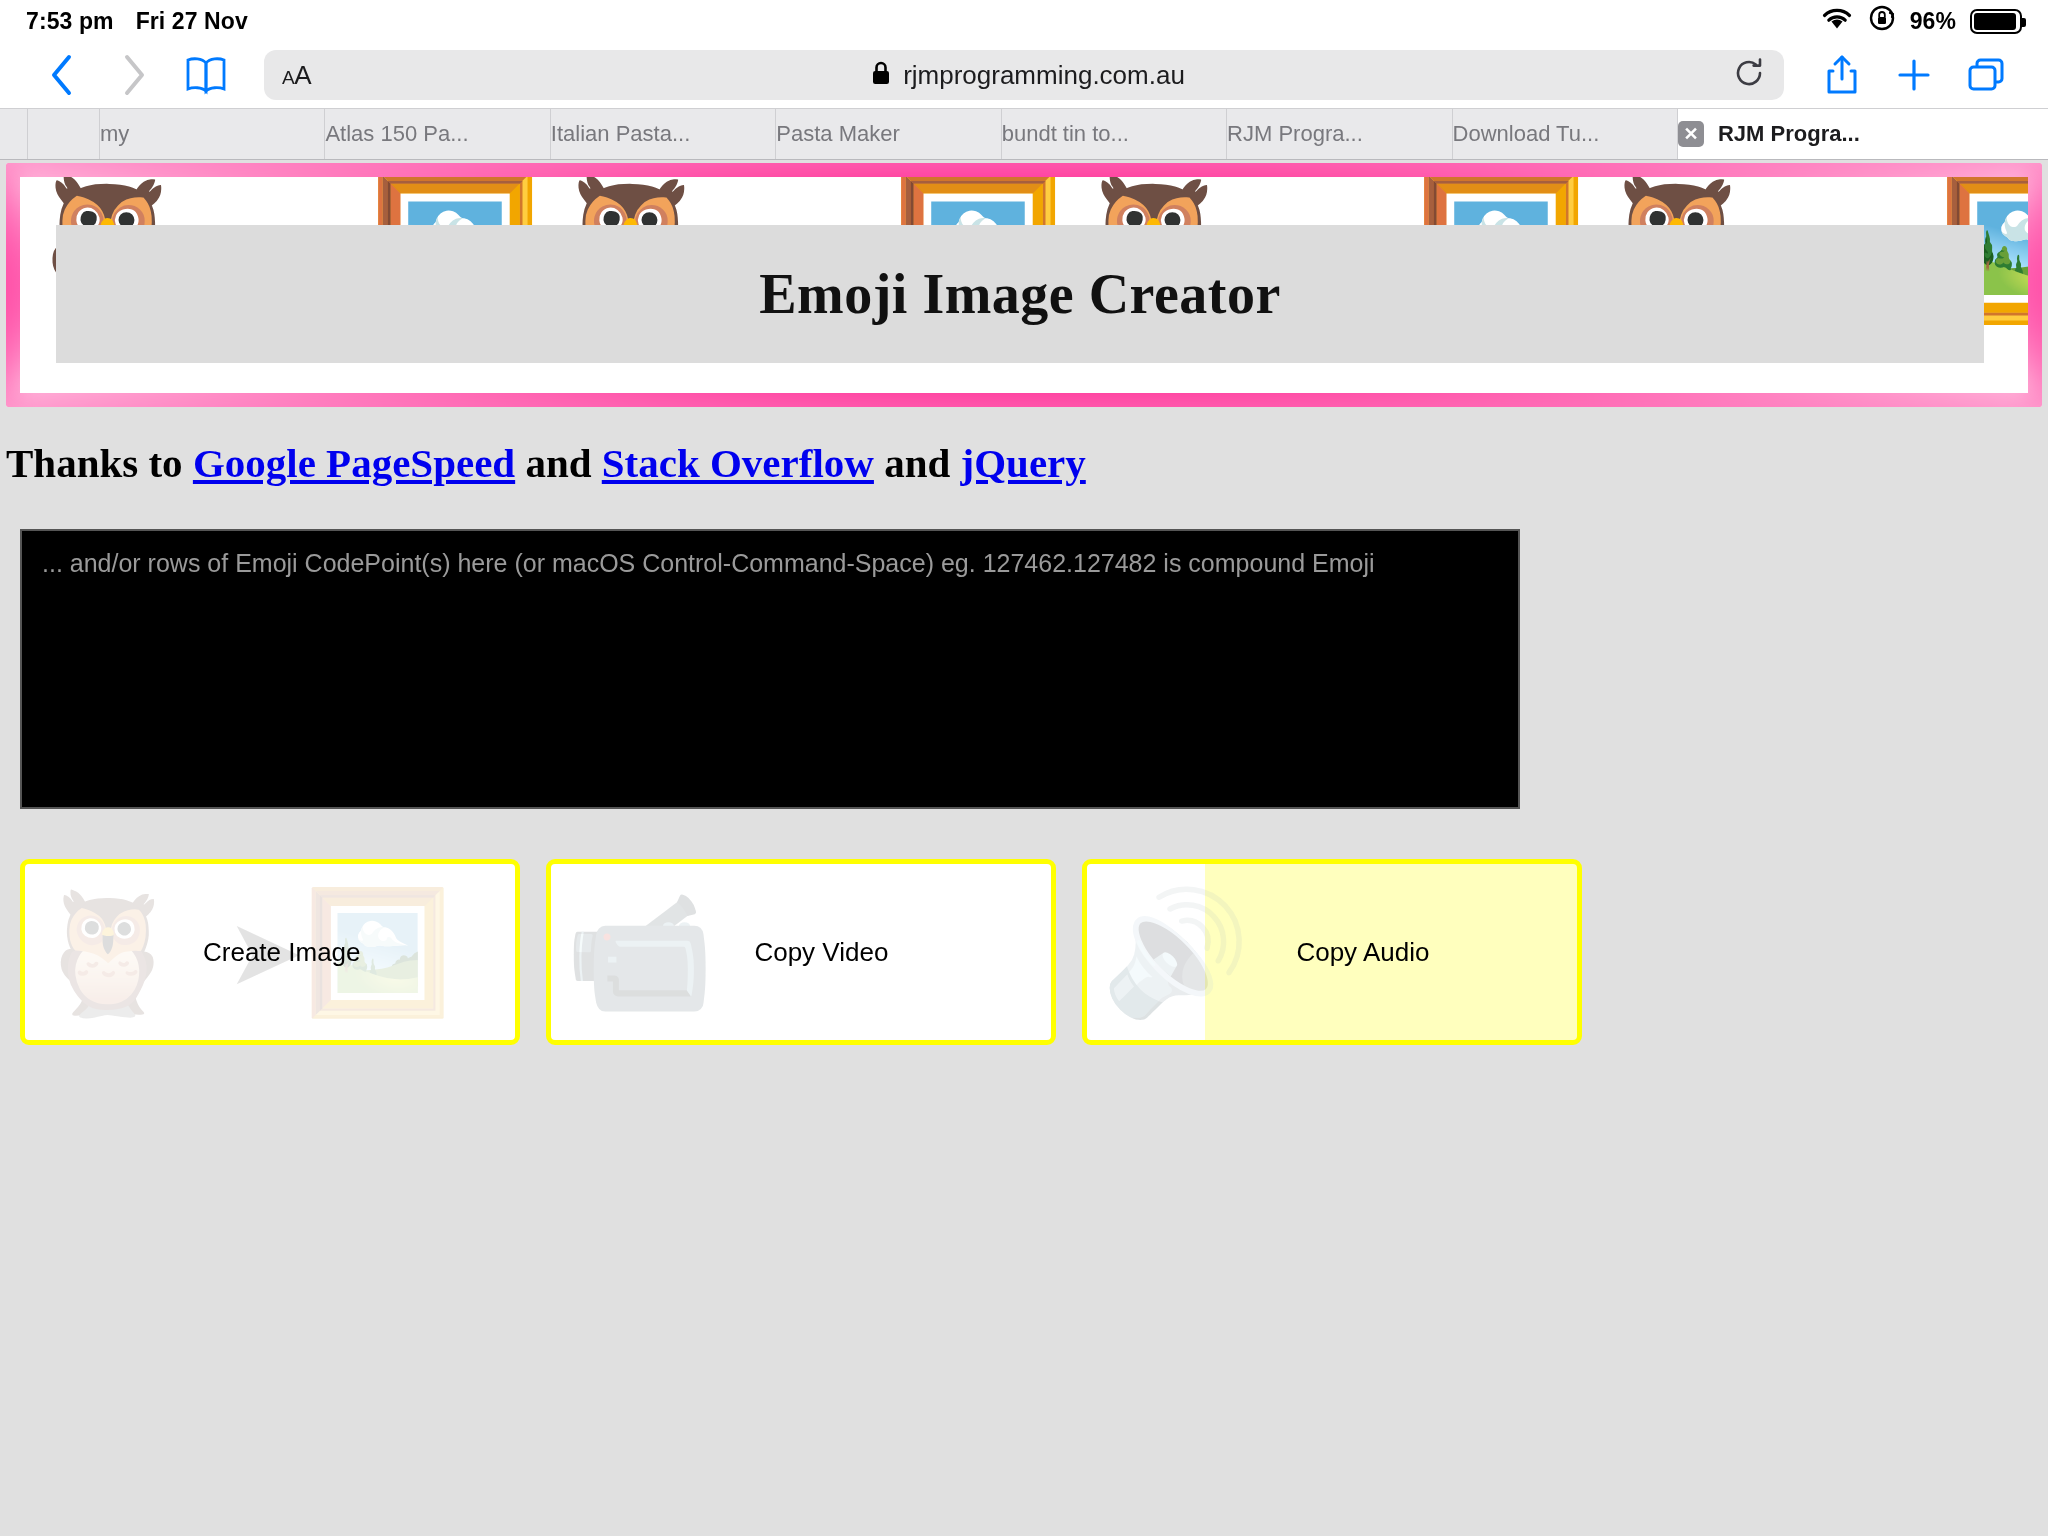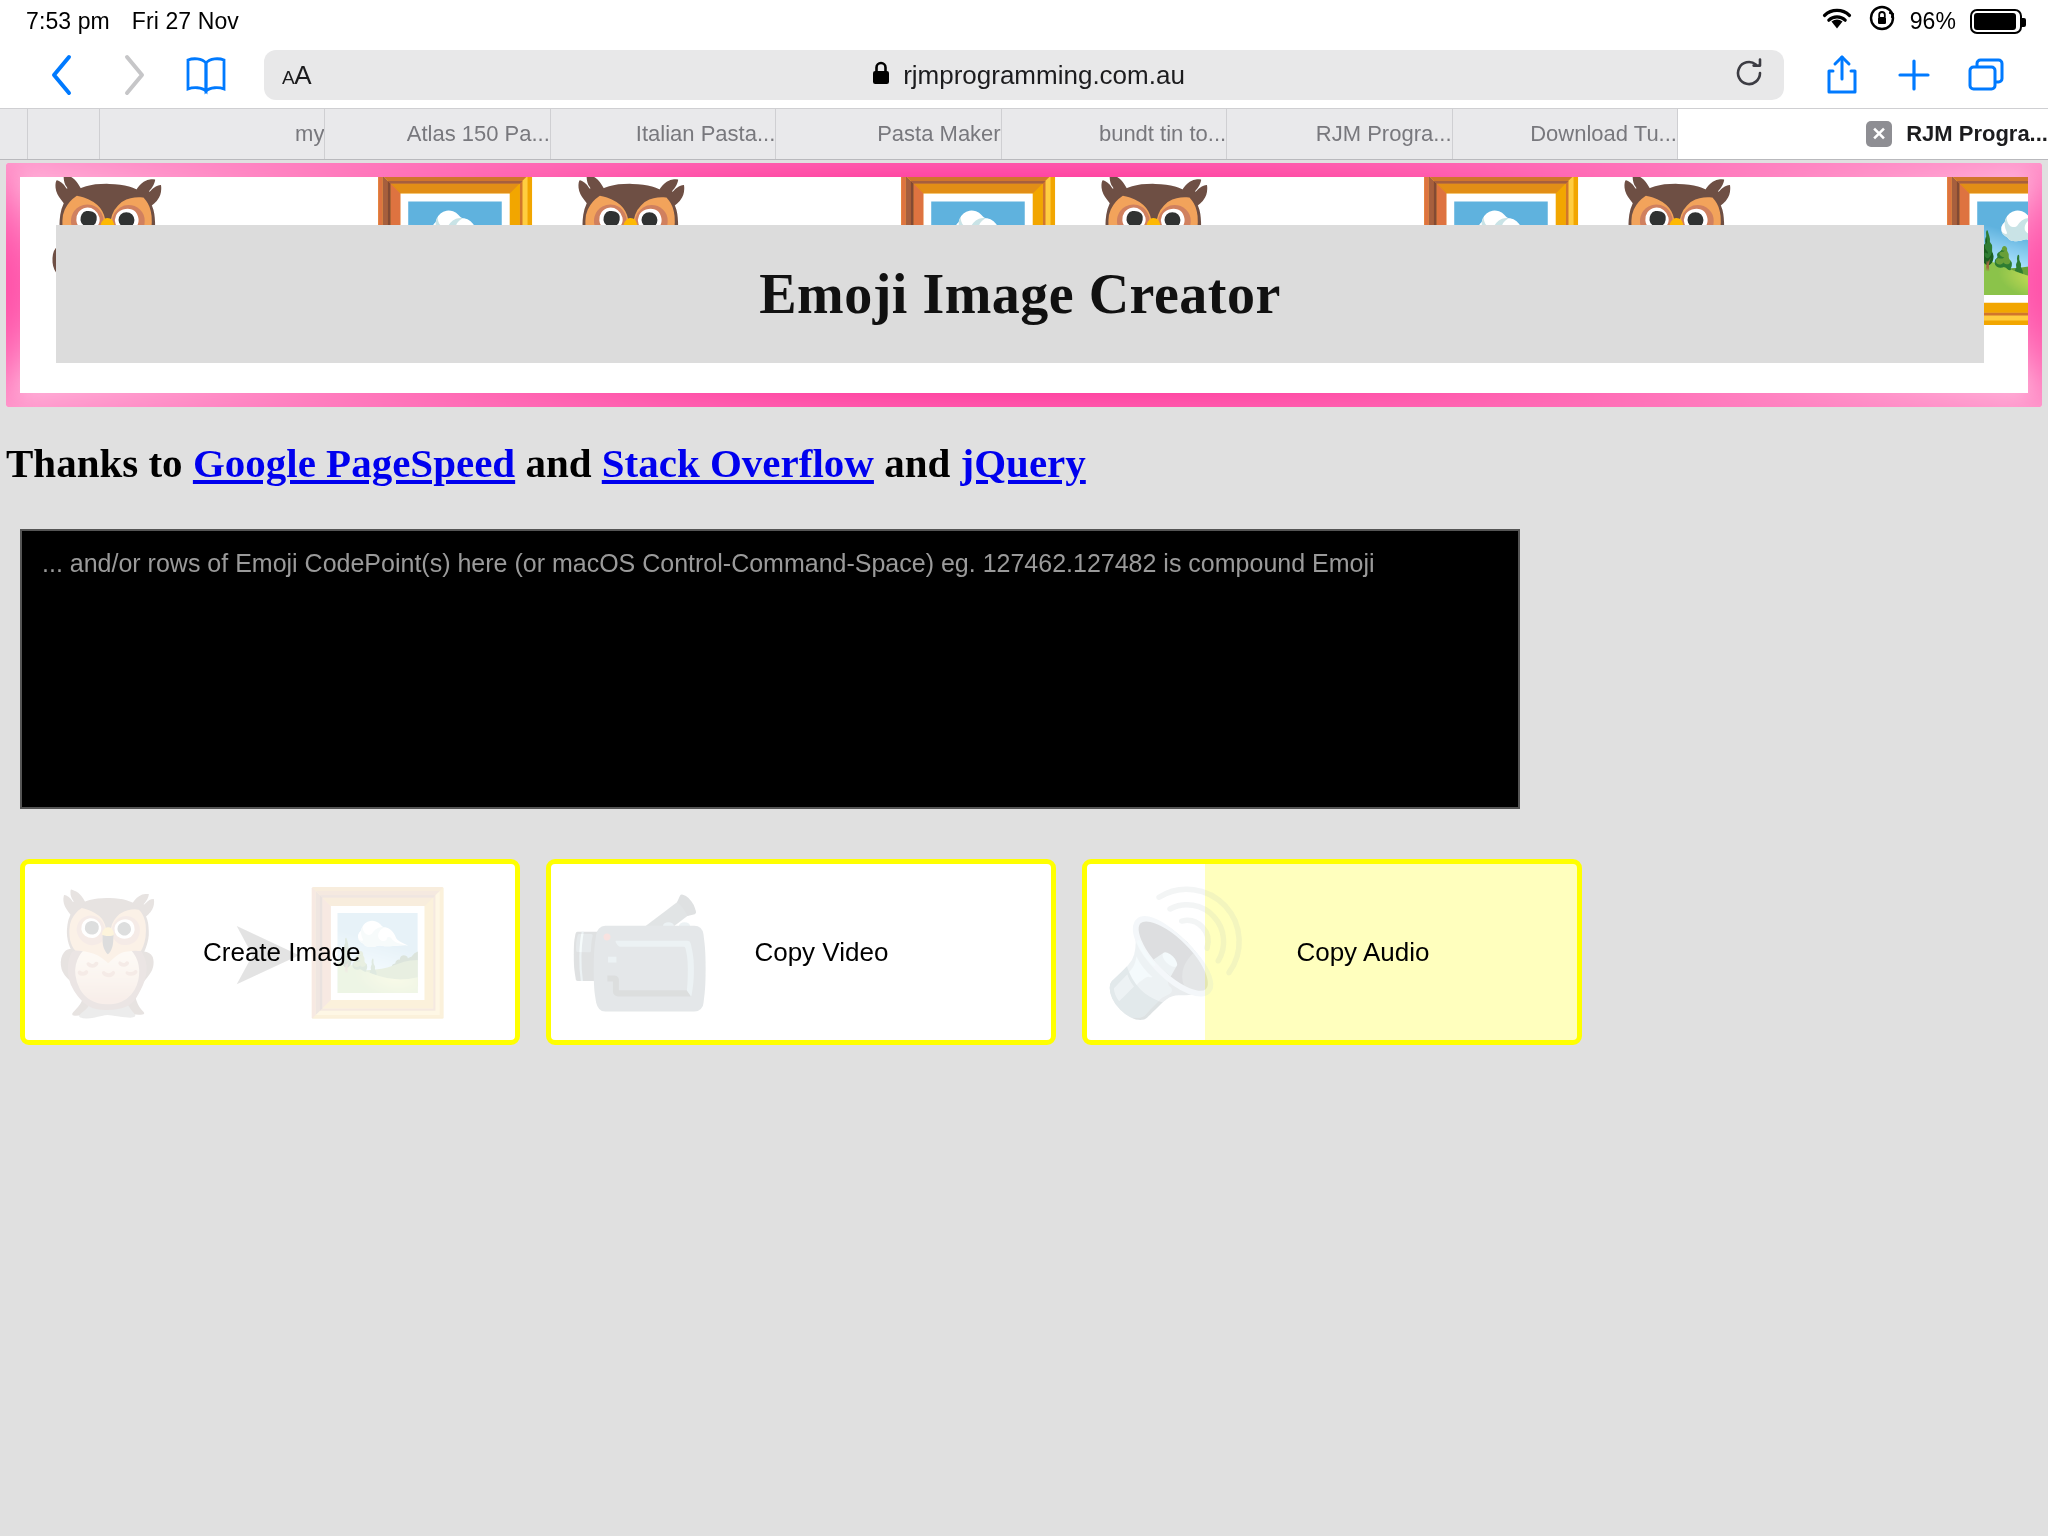--- a/index.html
+++ b/index.html
@@ -12,21 +12,21 @@
 
   
   #status-bar {
     height: 42px;
     display: flex;
     align-items: center;
     padding: 0 26px;
     background: #ffffff;
     font-size: 24px;
     color: #000;
-    font-weight: 400;
+    font-weight: 700;
   }
   #status-left { display: flex; align-items: center; gap: 22px; }
   #status-right { margin-left: auto; display: flex; align-items: center; gap: 14px; }
   .sb-text { font-size: 23px; letter-spacing: .1px; }
   .battery-shell {
     width: 52px; height: 25px;
     border: 2.5px solid #000; border-radius: 7px;
     position: relative; display: flex; align-items: center;
     padding: 2px;
   }
@@ -71,21 +71,21 @@
   
   #tab-bar {
     height: 52px;
     display: flex;
     background: #e9e9eb;
     border-top: 1px solid #cfcfd2;
     border-bottom: 1px solid #b9b9bd;
   }
   .tab {
     flex: 1;
-    display: flex; align-items: center; justify-content: flex-end;
+    display: flex; align-items: center; justify-content: flex-start;
     border-right: 1px solid #cfcfd2;
     font-size: 22px;
     color: #78787d;
     background: #e9e9eb;
     white-space: nowrap; overflow: hidden;
     position: relative;
     gap: 14px;
   }
   .tab.narrow { flex: 0 0 72px; }
   .tab.tiny { flex: 0 0 28px; }

